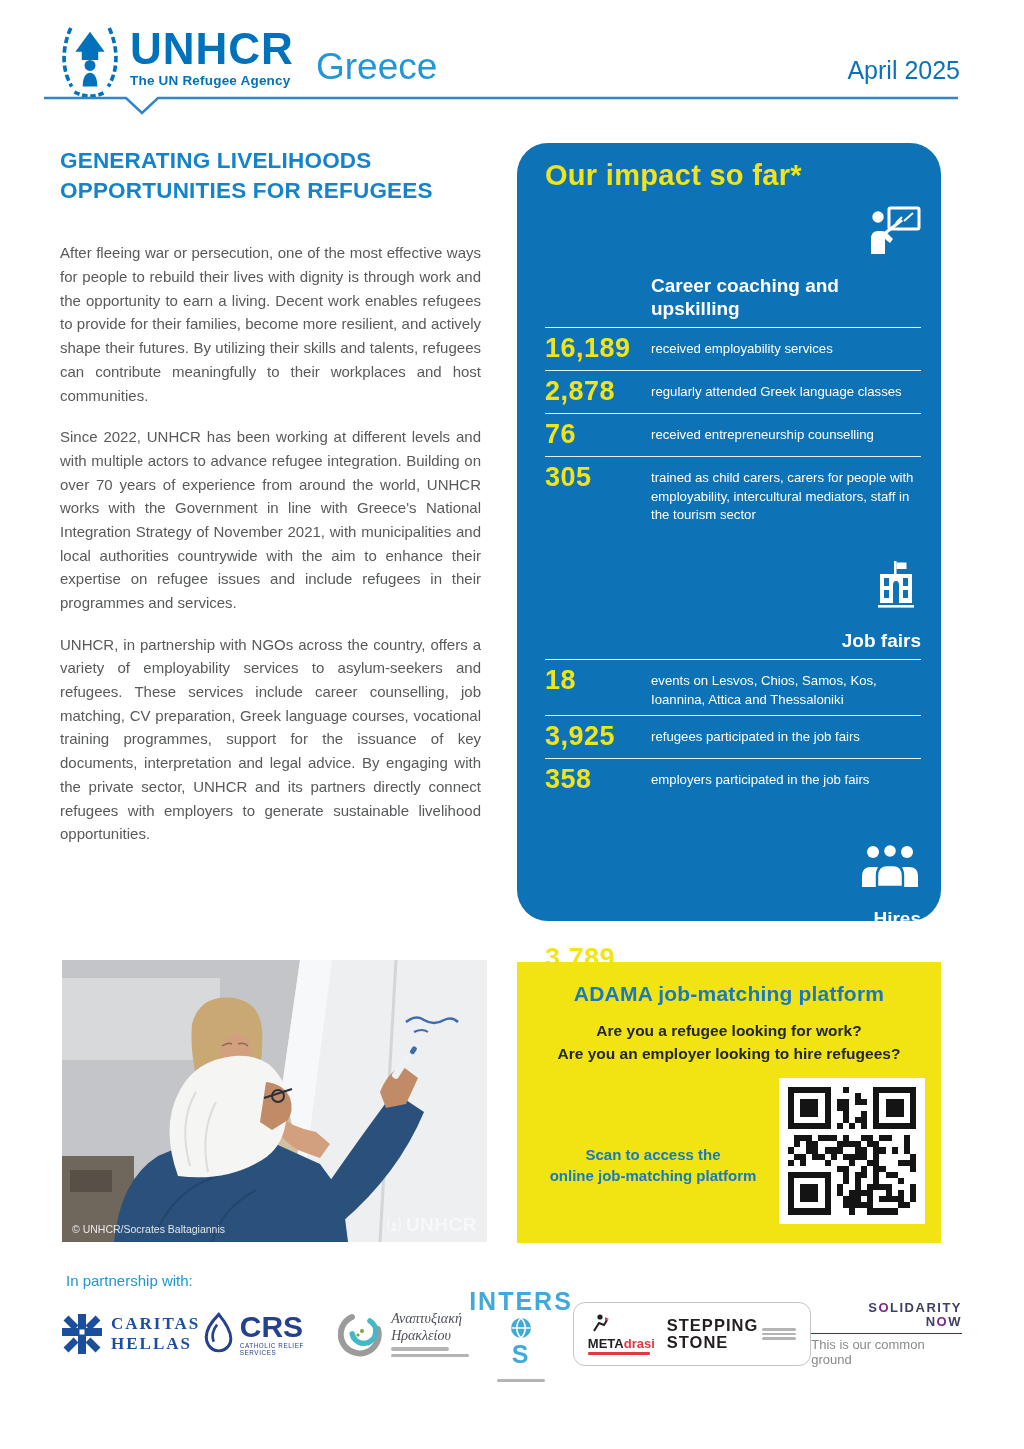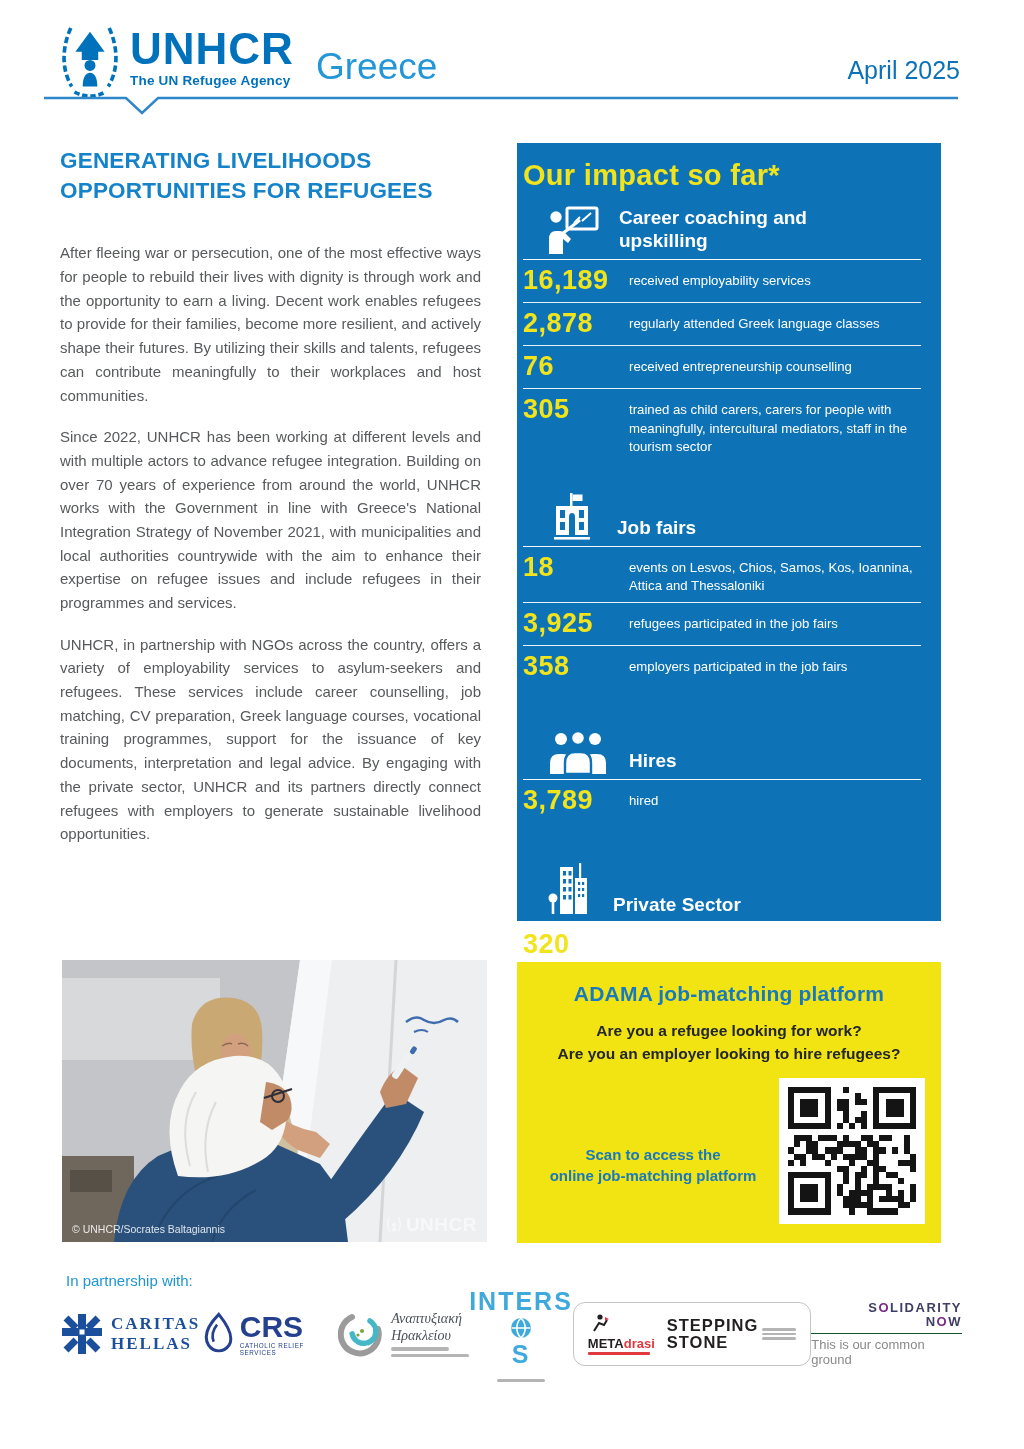--- a/index.html
+++ b/index.html
@@ -16,24 +16,24 @@
   .hdr-date{position:absolute;right:64px;top:56px;font-size:25px;color:#0b72b8;}
   .hdr-rule{position:absolute;left:44px;top:96px;width:916px;height:22px;}
 
   
   .article{position:absolute;left:60px;top:146px;width:421px;}
   .article-title{color:#1583c9;font-size:22.5px;font-weight:bold;line-height:1.32;white-space:pre-line;letter-spacing:0.2px;}
   .article-body{margin-top:36px;}
   .article-body p{color:#57595b;font-size:15px;line-height:1.58;text-align:justify;margin:0 0 18px 0;}
 
   
-  .impact{position:absolute;left:517px;top:143px;width:424px;height:778px;background:#0d72b6;box-sizing:border-box;padding:16px 20px 0 6px;color:#fff;}
+  .impact{position:absolute;left:517px;top:143px;width:424px;height:778px;background:#0d72b6;box-sizing:border-box;padding:16px 20px 0 28px;color:#fff;border-radius:31px;}
   .impact-title{color:#f2e41c;font-size:29px;font-weight:bold;letter-spacing:0.3px;}
   .imp-section{margin-top:0;}
-  .sec-head{display:flex;align-items:flex-end;gap:20px;border-bottom:1.6px solid rgba(255,255,255,0.95);padding-bottom:5px;}
+  .sec-head{display:flex;align-items:flex-end;gap:20px;border-bottom:1.6px solid rgba(255,255,255,0.95);padding-bottom:5px;flex-direction:column;}
   .sec-icon{margin-left:24px;flex-shrink:0;display:block;}
   .sec-title{font-size:19px;font-weight:bold;color:#fff;line-height:1.22;padding-bottom:2px;max-width:270px;}
   .stat-row{display:flex;align-items:flex-start;border-bottom:1.2px solid rgba(255,255,255,0.9);padding:5px 0 6px 0;}
   .imp-section .stat-row:last-child{border-bottom:none;}
   .stat-value{width:106px;flex-shrink:0;color:#f2e41c;font-size:27px;font-weight:bold;letter-spacing:0.5px;line-height:1.15;}
   .stat-label{font-size:13.2px;line-height:1.4;color:#ffffff;padding-top:7px;}
   .mt1{margin-top:14px;} .mt2{margin-top:30px;} .mt3{margin-top:42px;} .mt4{margin-top:40px;}
 
   .impact-footnote{position:absolute;left:519px;top:927px;width:424px;color:#8fa3b4;font-size:11.6px;font-style:italic;line-height:1.35;}
 
@@ -131,21 +131,21 @@
       <div class="stat-row">
         <div class="stat-value">2,878</div>
         <div class="stat-label">regularly attended Greek language classes</div>
       </div>
       <div class="stat-row">
         <div class="stat-value">76</div>
         <div class="stat-label">received entrepreneurship counselling</div>
       </div>
       <div class="stat-row">
         <div class="stat-value">305</div>
-        <div class="stat-label">trained as child carers, carers for people with meaningfully, intercultural mediators, staff in the tourism sector</div>
+        <div class="stat-label">trained as child carers, carers for people with employability, intercultural mediators, staff in the tourism sector</div>
       </div>
     </div>
 
     <div class="imp-section mt2">
       <div class="sec-head">
         <svg class="sec-icon" width="50" height="48" viewBox="0 0 50 48">
           <rect x="23" y="0" width="2.5" height="14" fill="#fff"></rect>
           <rect x="25.5" y="1.5" width="10" height="6.5" fill="#fff"></rect>
           <rect x="9" y="13" width="32" height="29" fill="#fff"></rect>
           <rect x="13" y="17" width="5" height="8" fill="#0d72b6"></rect>

